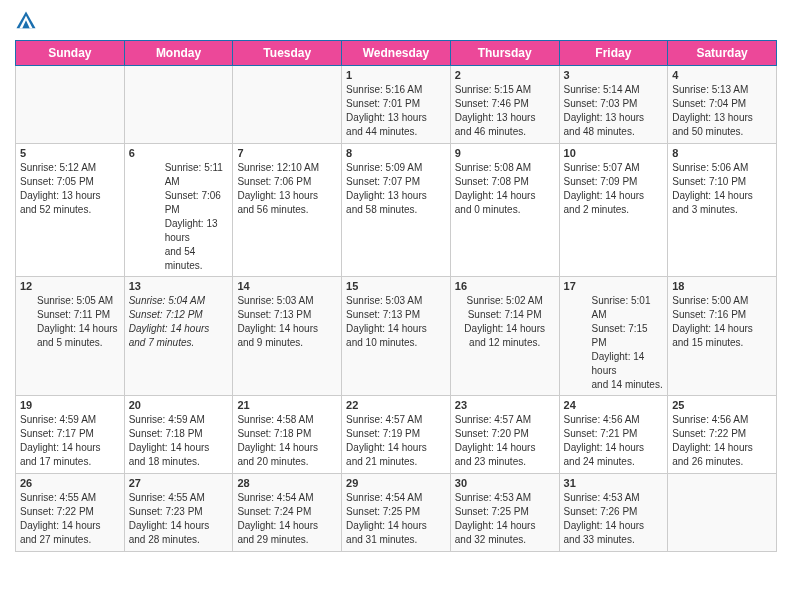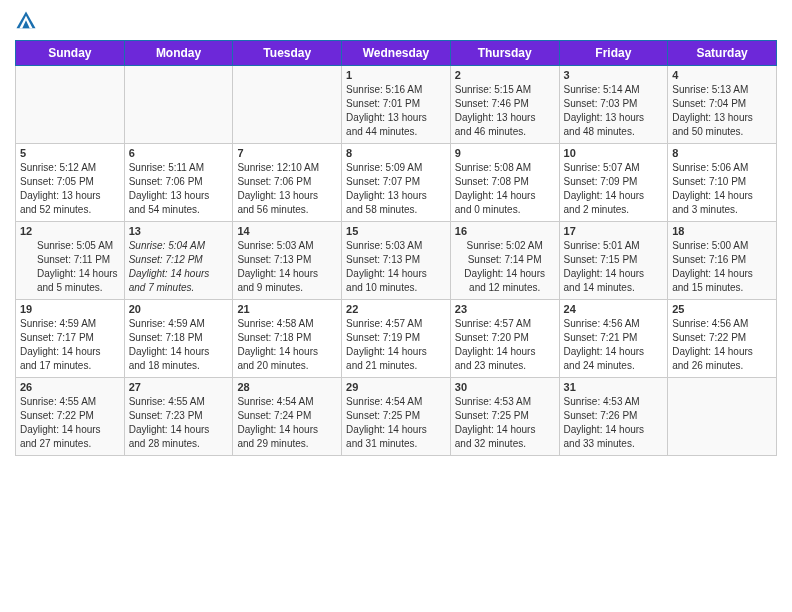--- a/index.html
+++ b/index.html
@@ -40,21 +40,21 @@
     }
     .title-location {
       font-size: 14px;
       color: #555;
     }
     .calendar {
       width: 100%;
       border-collapse: collapse;
     }
     .calendar thead tr {
-      background-color: #6d28d9;
+      background-color: #ec4899;
       color: #fff;
     }
     .calendar thead th {
       padding: 5px 4px;
       font-size: 12px;
       font-weight: bold;
       text-align: center;
       border: 1px solid #1a6faf;
     }
     .calendar tbody tr {
@@ -162,21 +162,21 @@
         <tr>
           <td>
             <span class="day-number">5</span>
             <div class="day-info" style="white-space: pre-line;">Sunrise: 5:12 AM
 Sunset: 7:05 PM
 Daylight: 13 hours
 and 52 minutes.</div>
           </td>
           <td>
             <span class="day-number">6</span>
-            <div class="day-info" style="white-space: pre-line;">Sunrise: 5:11 AM
+            <div class="day-info" style="white-space: pre-line; margin-left: 36px;">Sunrise: 5:11 AM
 Sunset: 7:06 PM
 Daylight: 13 hours
 and 54 minutes.</div>
           </td>
           <td>
             <span class="day-number">7</span>
             <div class="day-info" style="white-space: pre-line;">Sunrise: 12:10 AM
 Sunset: 7:06 PM
 Daylight: 13 hours
 and 56 minutes.</div>
@@ -241,21 +241,21 @@
           </td>
           <td>
             <span class="day-number">16</span>
             <div class="day-info" style="white-space: pre-line; text-align: center;">Sunrise: 5:02 AM
 Sunset: 7:14 PM
 Daylight: 14 hours
 and 12 minutes.</div>
           </td>
           <td>
             <span class="day-number">17</span>
-            <div class="day-info" style="white-space: pre-line;">Sunrise: 5:01 AM
+            <div class="day-info" style="white-space: pre-line; margin-left: 28px;">Sunrise: 5:01 AM
 Sunset: 7:15 PM
 Daylight: 14 hours
 and 14 minutes.</div>
           </td>
           <td>
             <span class="day-number">18</span>
             <div class="day-info" style="white-space: pre-line;">Sunrise: 5:00 AM
 Sunset: 7:16 PM
 Daylight: 14 hours
 and 15 minutes.</div>

